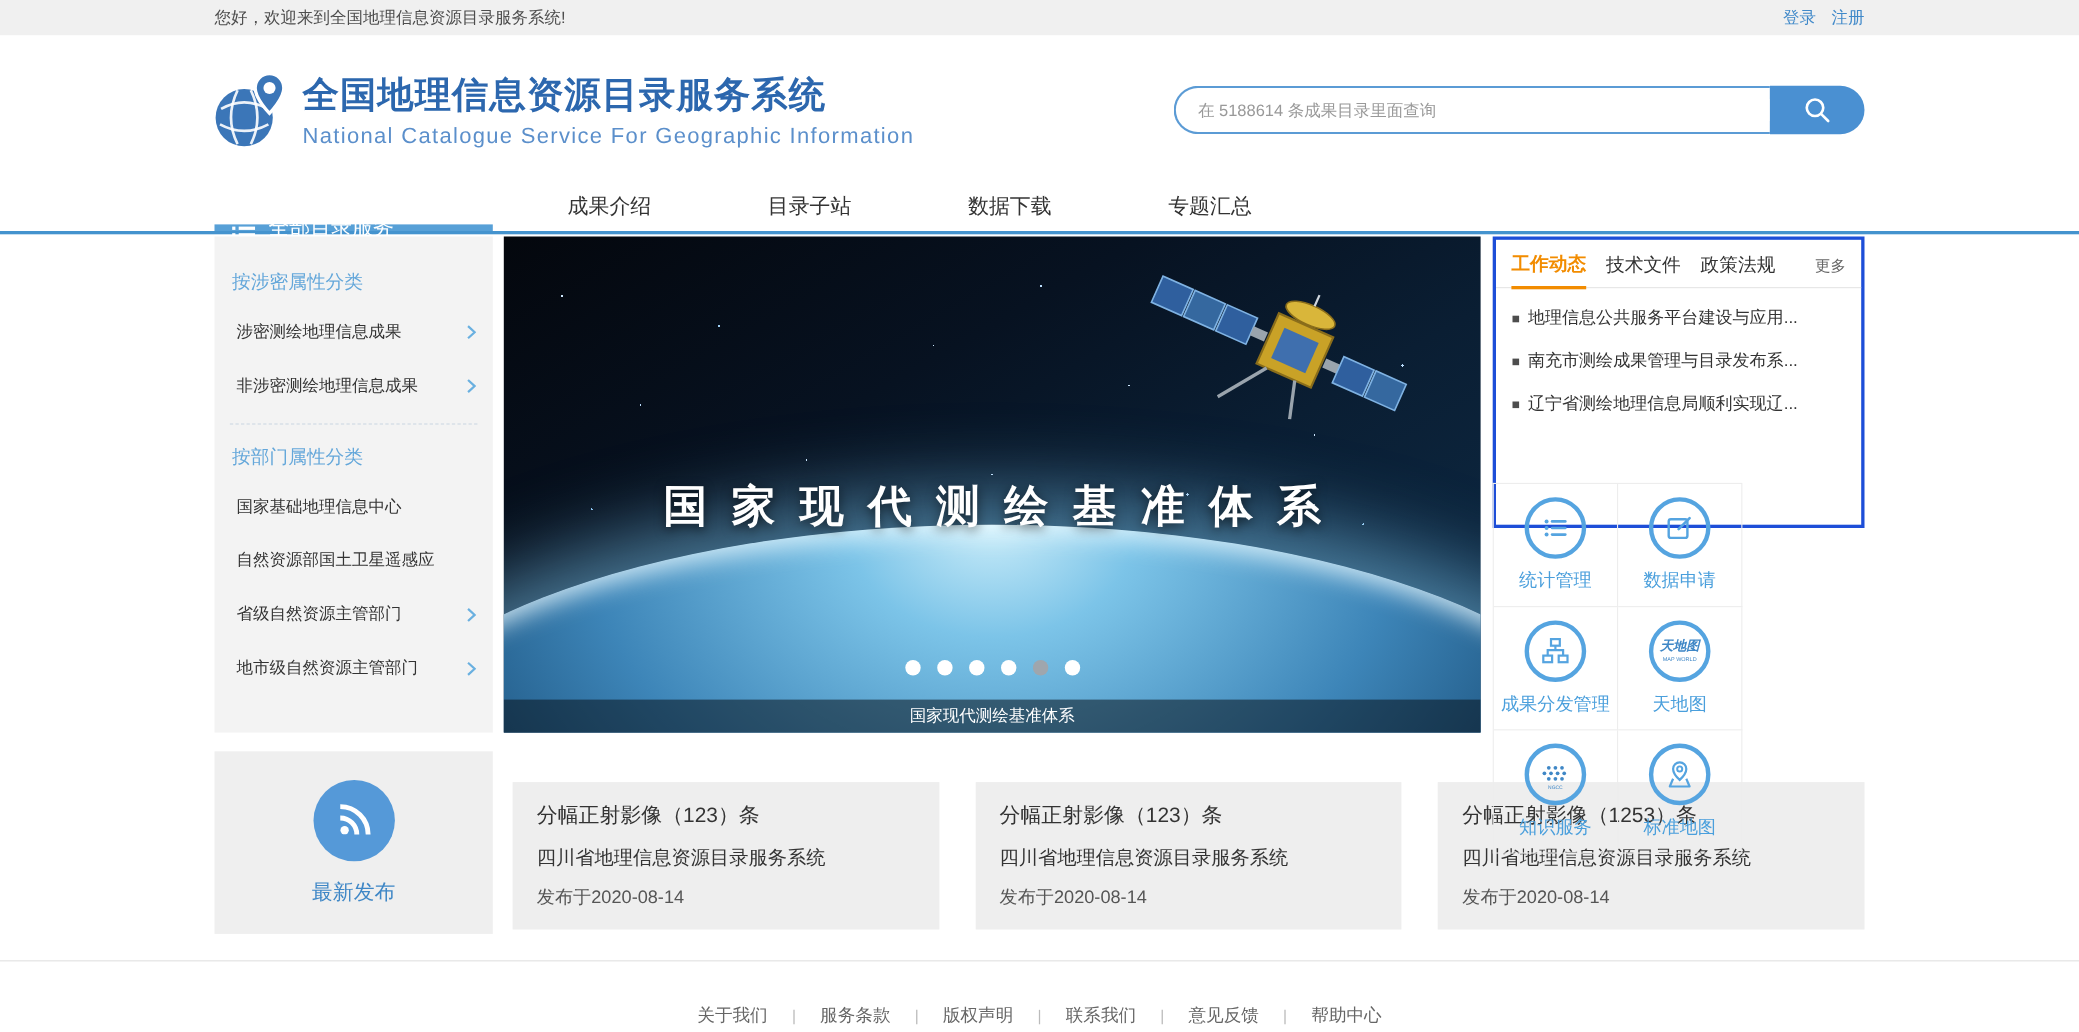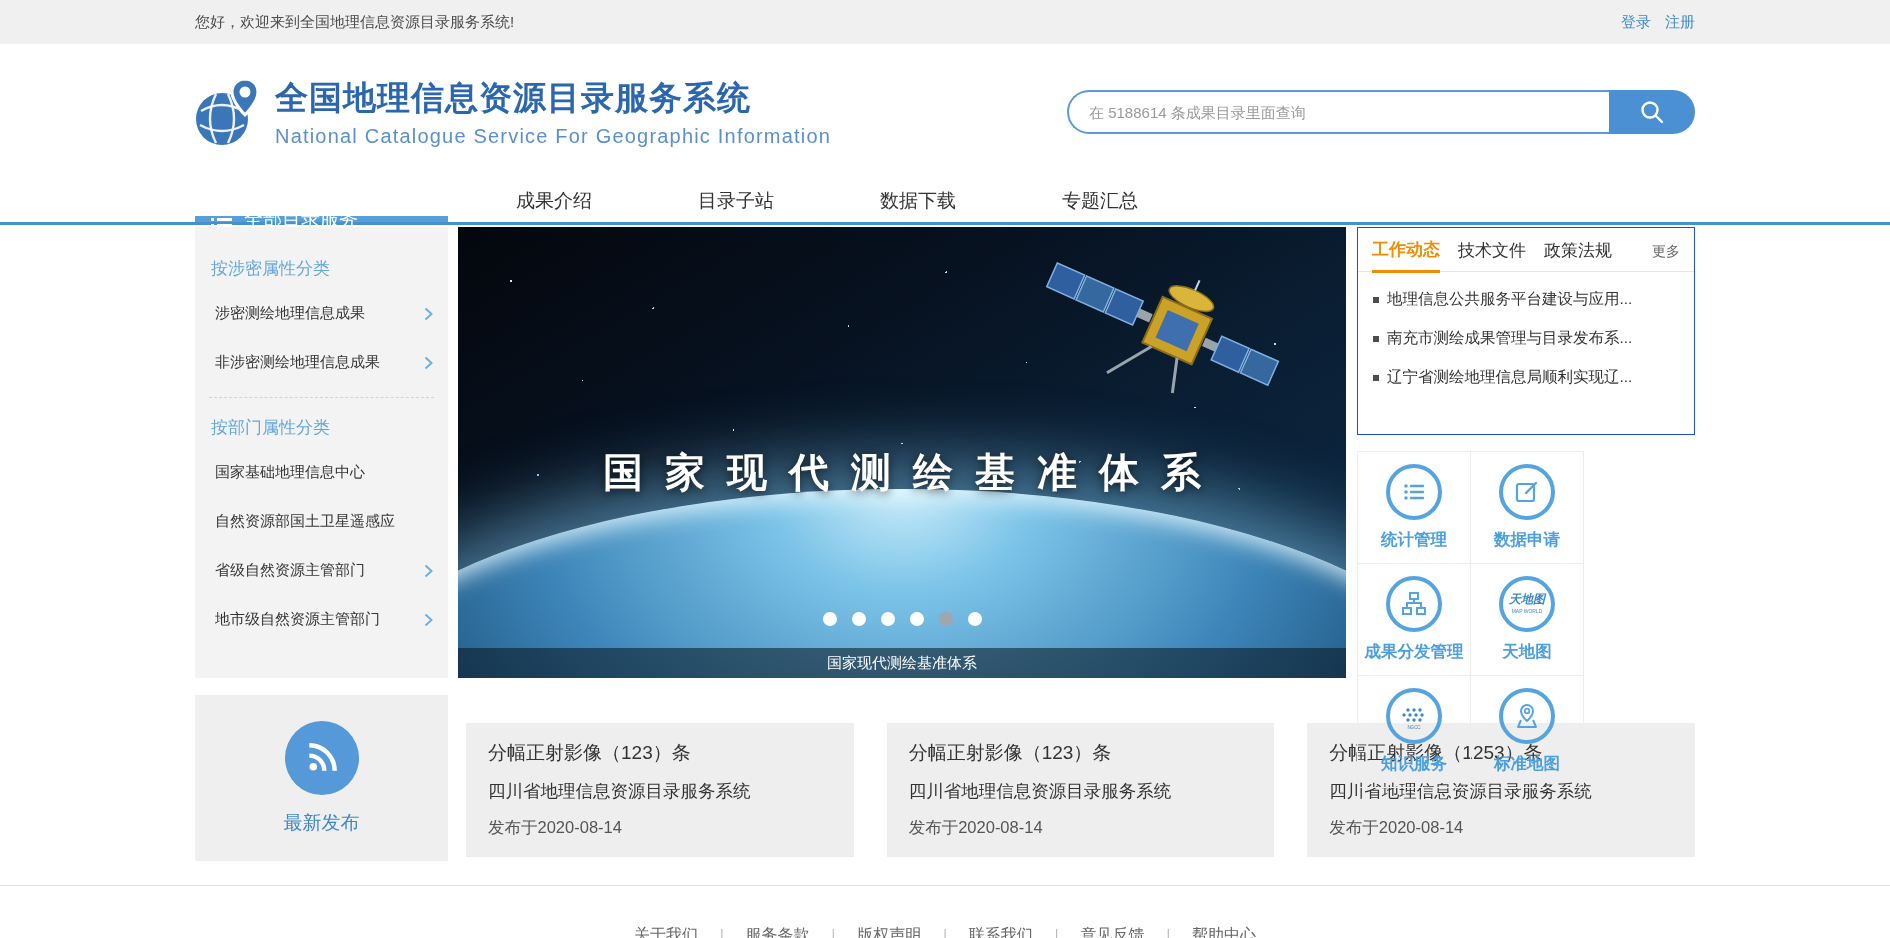--- a/index.html
+++ b/index.html
@@ -4,21 +4,21 @@
 <style>
   * { margin:0; padding:0; box-sizing:border-box; }
   body {
     width:1890px; height:938px; overflow:hidden;
     font-family:"Liberation Sans","DejaVu Sans",sans-serif;
     background:#ffffff; position:relative;
   }
   .container { width:1500px; margin:0 auto; }
 
   
-  .topbar { height:44px; background:#f0f0f0; }
+  .topbar { height:32px; background:#f0f0f0; }
   .topbar-inner { display:flex; align-items:center; justify-content:space-between; height:100%; }
   .greeting { font-size:15px; color:#4d4d4d; }
   .auth { display:flex; gap:14px; }
   .auth a { font-size:15px; color:#4089c9; text-decoration:none; cursor:pointer; }
 
   
   .header-inner { height:136px; display:flex; align-items:center; justify-content:space-between; }
   .logo { display:flex; align-items:center; gap:14px; }
   .logo-text .cn { font-size:33px; font-weight:bold; color:#2c67ae; letter-spacing:1px; }
   .logo-text .en { font-size:20px; color:#5b8fcb; letter-spacing:1.2px; margin-top:4px; }
@@ -92,21 +92,21 @@
   }
   .dots { position:absolute; bottom:52px; left:0; width:100%; display:flex; justify-content:center; gap:15px; }
   .dot { width:14px; height:14px; border-radius:50%; background:#ffffff; cursor:pointer; }
   .dot.dim { background:#9fa6ad; }
   .caption {
     position:absolute; bottom:0; left:0; right:0; height:30px; line-height:30px;
     background:rgba(10,20,30,0.55); color:#fff; font-size:15px; text-align:center;
   }
 
   .right-panel { width:338px; margin-left:11px; position:relative; }
-  .news-box { background:#fff; border:1px solid #1d4ed8; height:208px; }
+  .news-box { background:#fff; border:3px solid #1d4ed8; height:265px; }
   .news-tabs { display:flex; align-items:flex-end; gap:18px; padding:0 14px; border-bottom:1px solid #e5e5e5; height:44px; }
   .news-tab { font-size:17px; color:#333; padding-bottom:9px; cursor:pointer; white-space:nowrap; }
   .news-tab.active { color:#f28c00; font-weight:bold; border-bottom:3px solid #f28c00; margin-bottom:-2px; }
   .news-more { margin-left:auto; font-size:14px; color:#666; padding-bottom:10px; cursor:pointer; }
   .news-list { padding:8px 12px 0 12px; }
   .news-item {
     position:relative; font-size:15.5px; color:#333; padding:9px 0 9px 17px;
     white-space:nowrap; overflow:hidden; cursor:pointer;
   }
   .news-item::before { content:""; position:absolute; left:3px; top:50%; transform:translateY(-50%); width:6px; height:6px; background:#4d4d4d; }
@@ -118,21 +118,21 @@
   }
   .icon-cell {
     width:113px; height:112px; border-right:1px solid #ededed; border-bottom:1px solid #ededed;
     display:flex; flex-direction:column; align-items:center; justify-content:center; gap:9px;
     cursor:pointer; background:transparent;
   }
   .icon-circle {
     width:56px; height:56px; border-radius:50%; border:4px solid #55a4e0;
     display:flex; align-items:center; justify-content:center;
   }
-  .icon-label { font-size:16.5px; color:#4a9fdc; white-space:nowrap;font-weight:bold; }
+  .icon-label { font-size:16.5px; color:#4a9fdc; white-space:nowrap; }
 
   
   .bottom { display:flex; margin-top:17px; align-items:flex-start; }
   .latest-block {
     width:253px; height:166px; background:#efefef;
     display:flex; flex-direction:column; align-items:center; justify-content:center; gap:15px;
   }
   .latest-icon {
     width:74px; height:74px; border-radius:50%; background:#5599d8;
     display:flex; align-items:center; justify-content:center; cursor:pointer;

